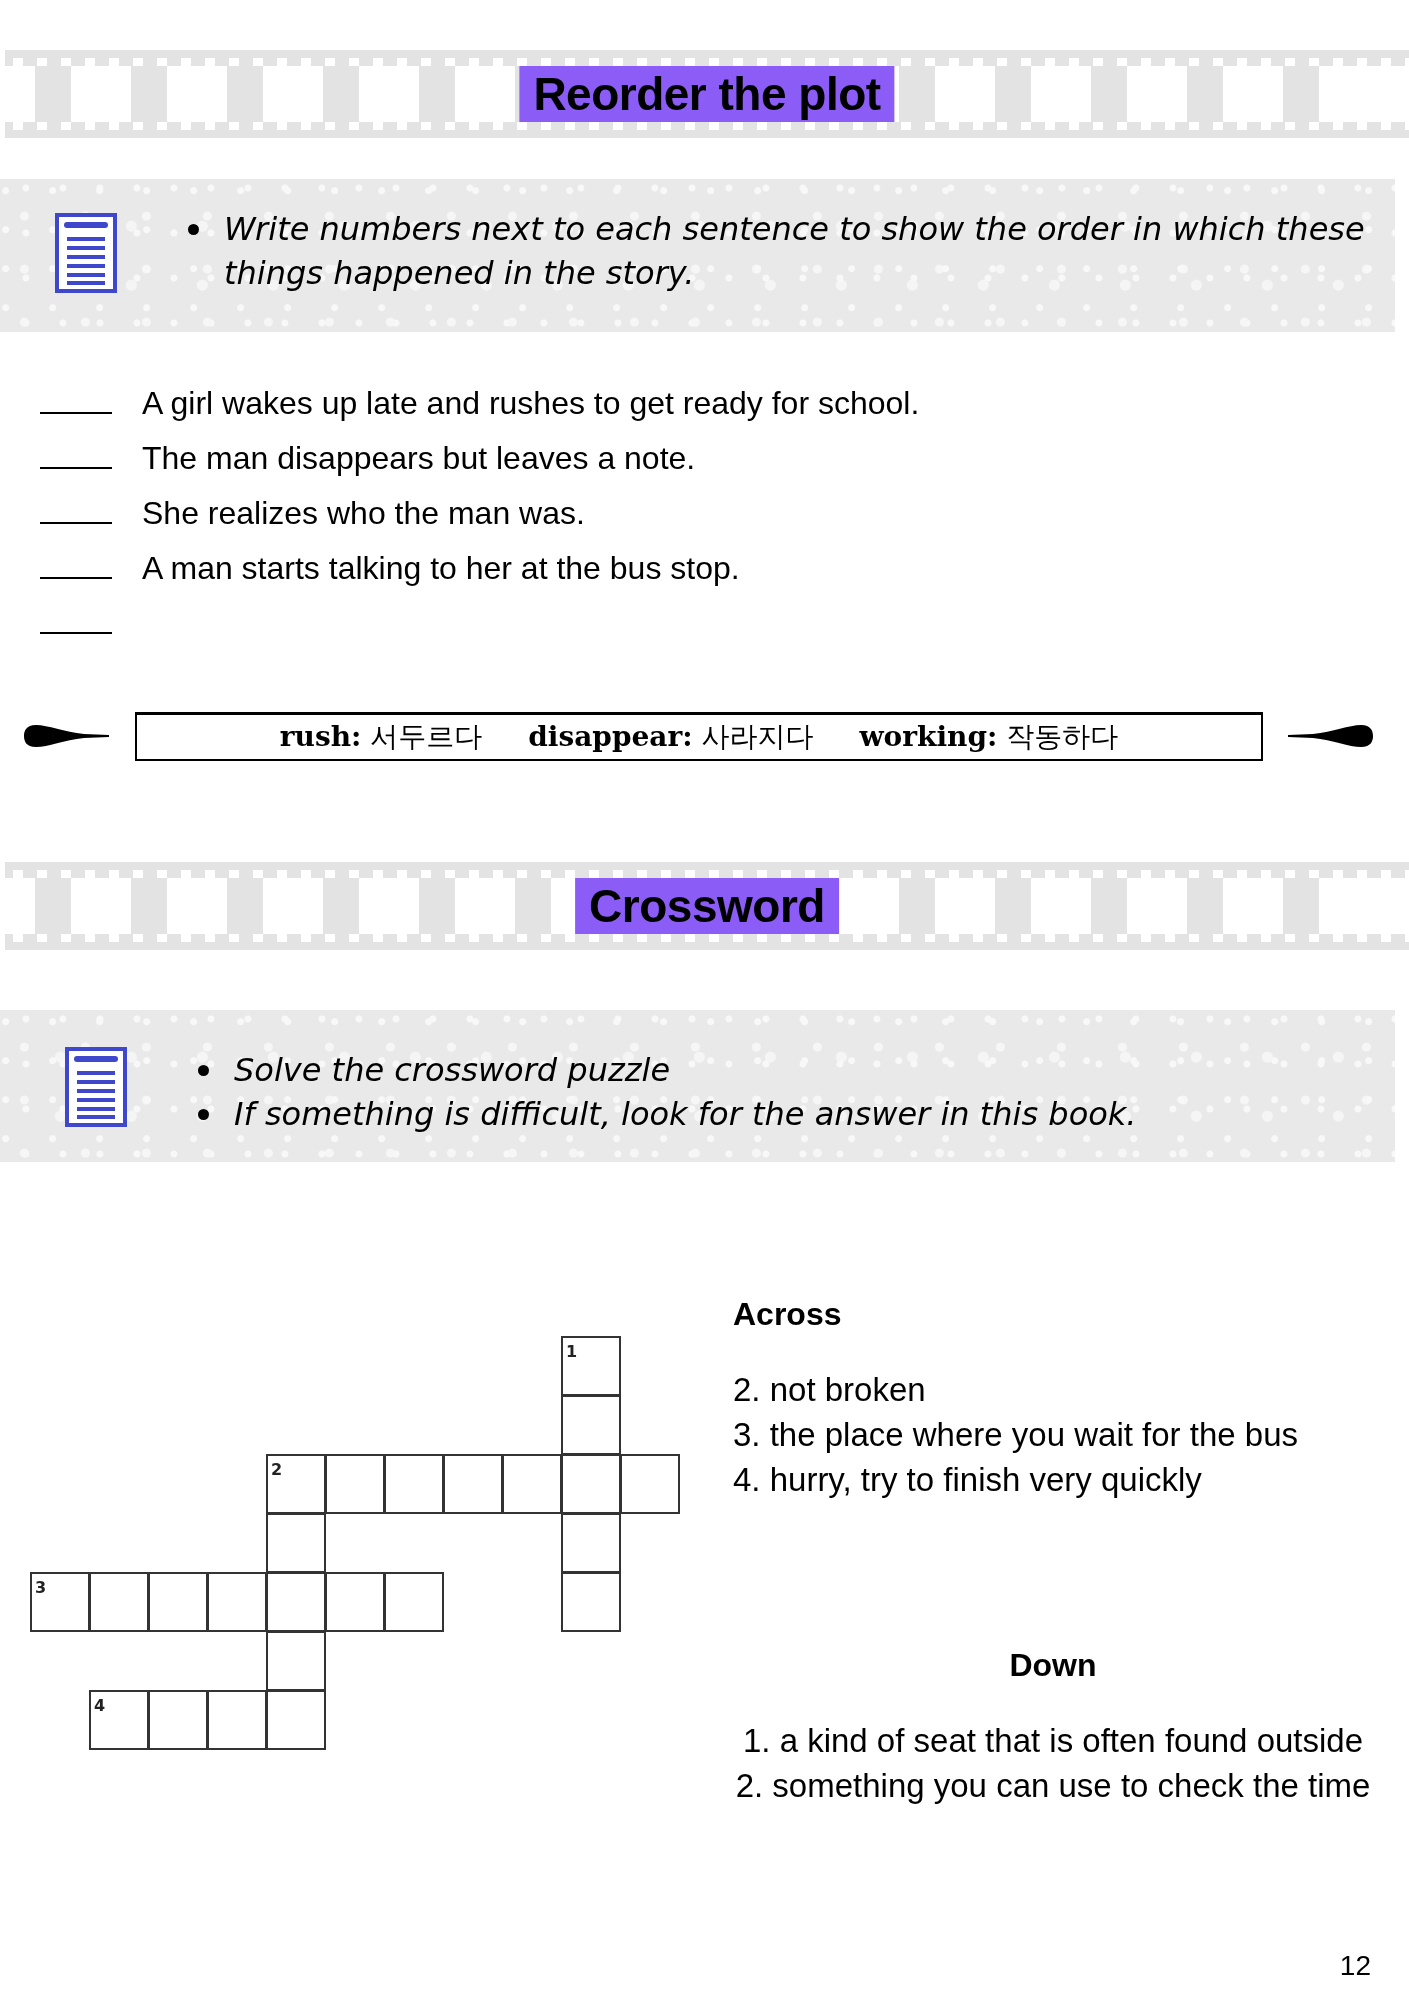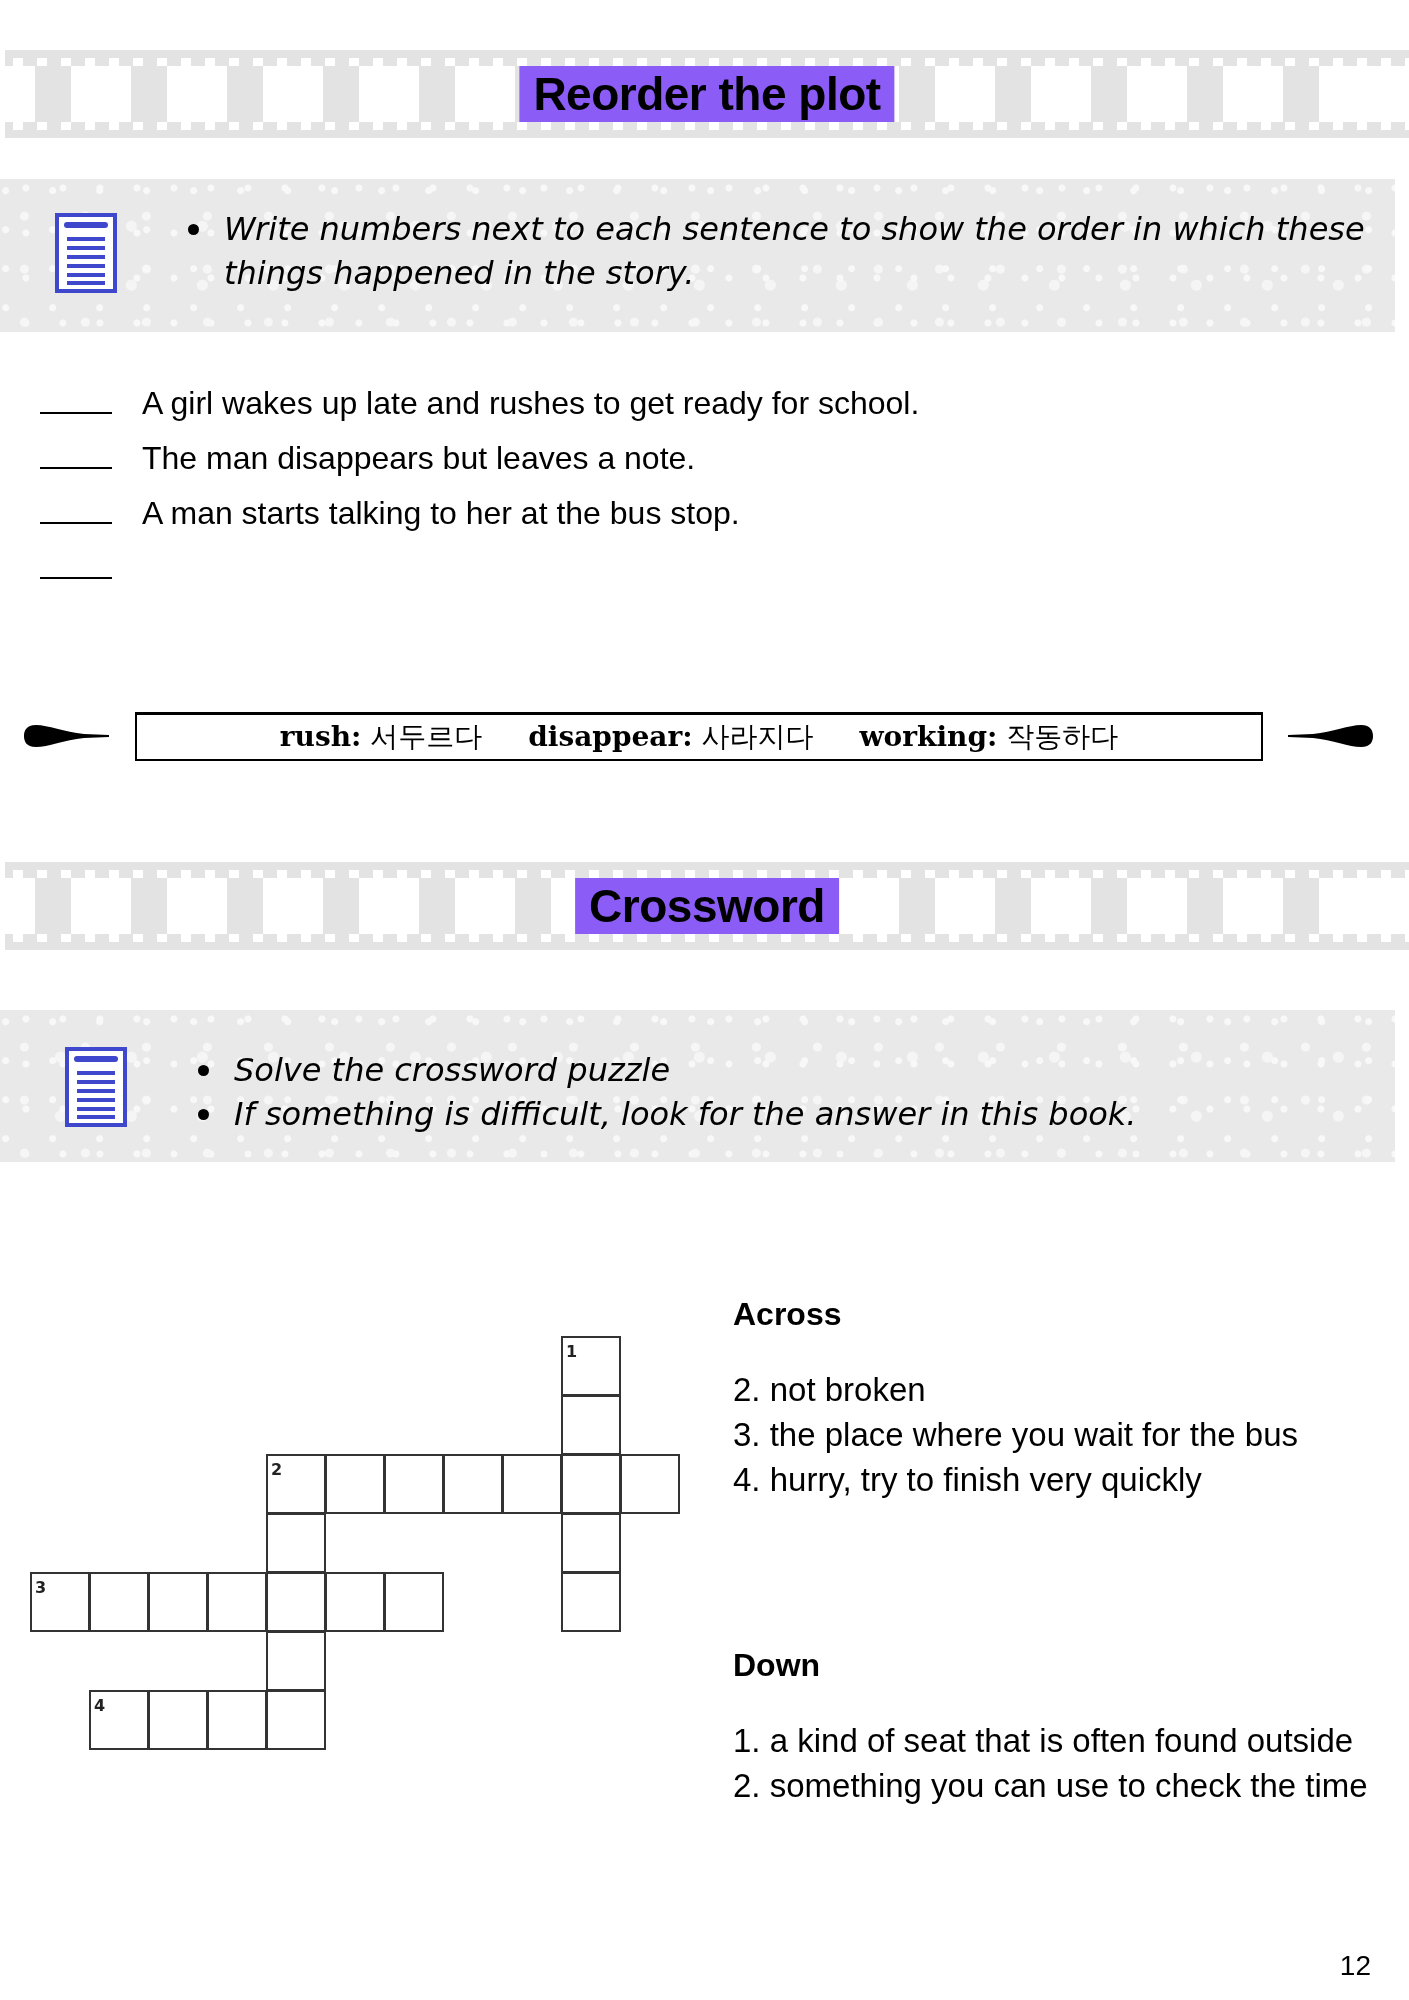--- a/index.html
+++ b/index.html
@@ -84,20 +84,24 @@
   <div class="plot-item">
     <span class="blank"></span>
     <span>A girl wakes up late and rushes to get ready for school.</span>
   </div>
   <div class="plot-item">
     <span class="blank"></span>
     <span>The man disappears but leaves a note.</span>
   </div>
   <div class="plot-item">
     <span class="blank"></span>
+    <span>She realizes who the man was.</span>
+  </div>
+  <div class="plot-item">
+    <span class="blank"></span>
     <span>A man starts talking to her at the bus stop.</span>
   </div>
   <div class="plot-item">
     <span class="blank"></span>
   </div>
 </div>
 
 <svg class="arrow" style="left:24px;" viewBox="0 0 90 30">
   <path d="M12 4 C2 4 0 10 0 15 C0 20 2 26 12 26 C24 26 40 19 60 17 L85 16 L85 14 L60 13 C40 11 24 4 12 4 Z" fill="#000"></path>
 </svg>
@@ -168,19 +172,19 @@
     <div class="cell" style="left: 236px; top: 354px;"></div>
   </div>
 
 <div class="clues" style="top:1270px;">
   <h3>Across</h3>
   <div>2. not broken</div>
   <div>3. the place where you wait for the bus</div>
   <div>4. hurry, try to finish very quickly</div>
 </div>
 
-<div class="clues" style="top:1621px;">
+<div class="clues" style="top:1621px;text-align:center;">
   <h3>Down</h3>
   <div>1. a kind of seat that is often found outside</div>
   <div>2. something you can use to check the time</div>
 </div>
 
 <div class="page-num">12</div>
 
 </body></html>

